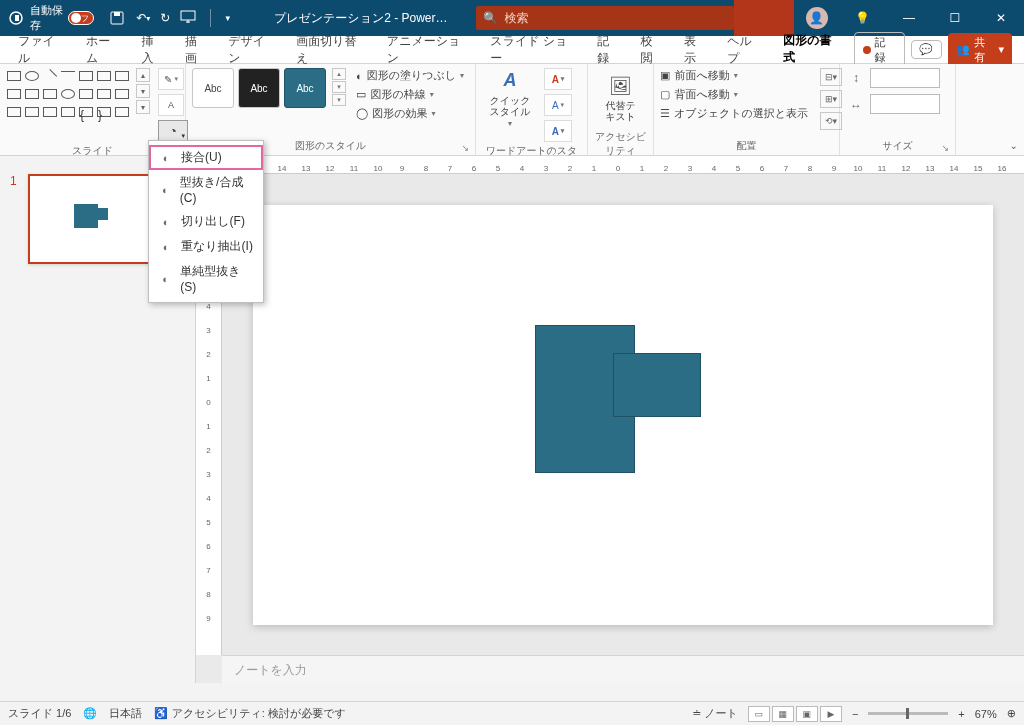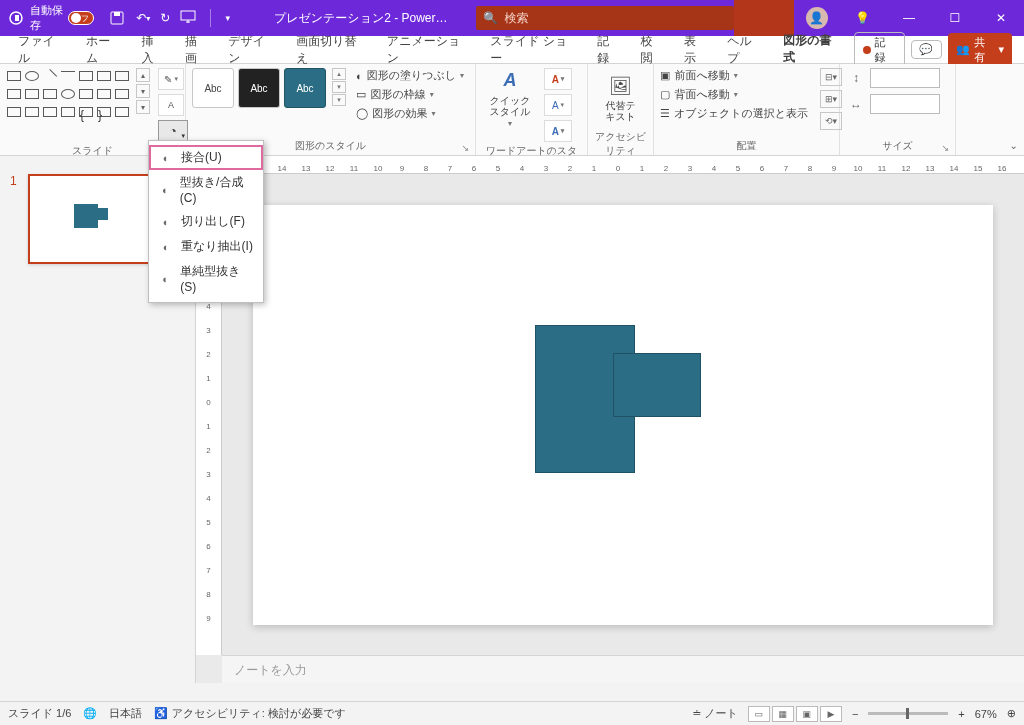--- a/index.html
+++ b/index.html
@@ -1,36 +1,36 @@
 <!DOCTYPE html>
 <html><head>
 <meta charset="utf-8">
 <style>
 * { box-sizing: border-box; margin: 0; padding: 0; font-family: "Yu Gothic UI", "Meiryo", sans-serif; }
 body { width: 1024px; height: 725px; background: #f3f3f3; overflow: hidden; font-size: 12px; color: #333; }
 
-.titlebar { height: 36px; background: #6d28d9; display: flex; align-items: center; color: #fff; }
+.titlebar { height: 36px; background: #0c4a6e; display: flex; align-items: center; color: #fff; }
 .titlebar .left { display: flex; align-items: center; gap: 6px; padding-left: 8px; }
 .titlebar .icon-box { width: 18px; height: 18px; display: flex; align-items: center; justify-content: center; }
 .autosave { display: flex; align-items: center; gap: 4px; font-size: 11px; }
 .autosave .switch { width: 34px; height: 14px; border: 1px solid #fff; border-radius: 8px; position: relative; background: #c43e1c; display:flex; align-items:center; }
 .autosave .switch .knob { width: 10px; height: 10px; border-radius: 50%; background: #fff; position: absolute; left: 2px; }
 .autosave .switch .lbl { font-size: 8px; position: absolute; right: 4px; }
 .qat { display: flex; align-items: center; gap: 10px; margin-left: 8px; }
 .qat-sep { width: 1px; height: 18px; background: rgba(255,255,255,0.4); margin: 0 4px; }
 .titlebar .title { margin-left: 44px; font-size: 12px; flex: 0 0 auto; }
 .searchbox { margin-left: 28px; width: 280px; height: 24px; background: #a63518; border-radius: 2px; display: flex; align-items: center; padding: 0 8px; color: #f3d0c6; gap: 6px; font-size: 12px; }
 .titlebar .right { margin-left: auto; display: flex; align-items: center; }
 .right .redblock { width: 60px; height: 36px; background: #b3361a; }
 .right .wbtn { width: 46px; height: 36px; display: flex; align-items: center; justify-content: center; color: #fff; }
 .right .avatar { width: 22px; height: 22px; border-radius: 50%; background: #d8b9b0; display:flex;align-items:center;justify-content:center; color:#6b4a42;}
 
 .tabs { height: 28px; background: #fff; border-bottom: 1px solid #d4d4d4; display: flex; align-items: center; padding: 0 8px; gap: 2px; }
 .tab { padding: 0 10px; height: 38px; display: flex; align-items: center; font-size: 12px; color: #444; cursor: pointer; }
-.tab.active { color: #404040; font-weight: 600; border-bottom: 2px solid #c43e1c; }
+.tab.active { color: #000000; font-weight: 600; border-bottom: 2px solid #c43e1c; }
 .tabs .right-tools { margin-left: auto; display: flex; align-items: center; gap: 6px; padding-right: 4px; }
 .pill { border: 1px solid #bbb; border-radius: 4px; padding: 2px 8px; font-size: 11px; display:flex;align-items:center;gap:4px; }
 .share { background: #c43e1c; color: #fff; border-radius: 4px; padding: 2px 8px; font-size: 11px; display:flex;align-items:center;gap:4px; }
 
 .ribbon { height: 92px; background: #fafafa; border-bottom: 1px solid #d4d4d4; display: flex; position: relative; }
 .group { border-right: 1px solid #e1e1e1; display: flex; flex-direction: column; padding: 4px 6px 0 6px; }
 .group .content { flex: 1; display: flex; align-items: flex-start; gap: 4px; }
 .group .label { font-size: 10px; color: #666; text-align: center; padding: 2px 0; position: relative; }
 .group .label .launcher { position: absolute; right: 0; bottom: 2px; font-size: 9px; color: #888; }
 

